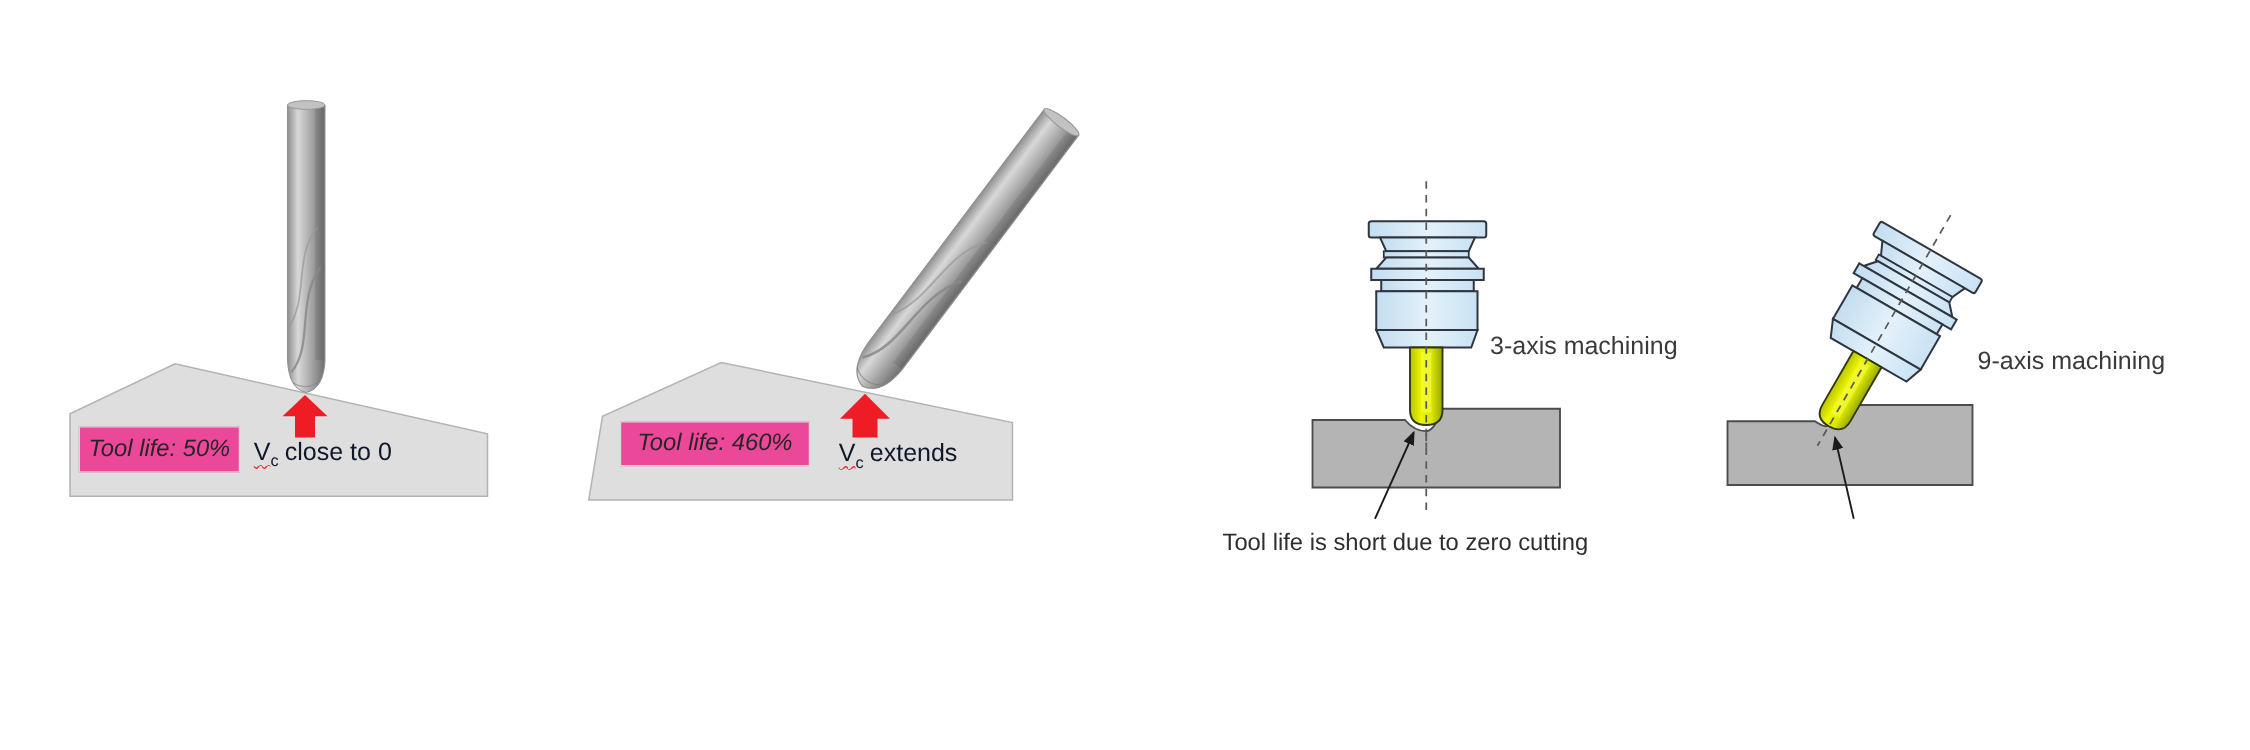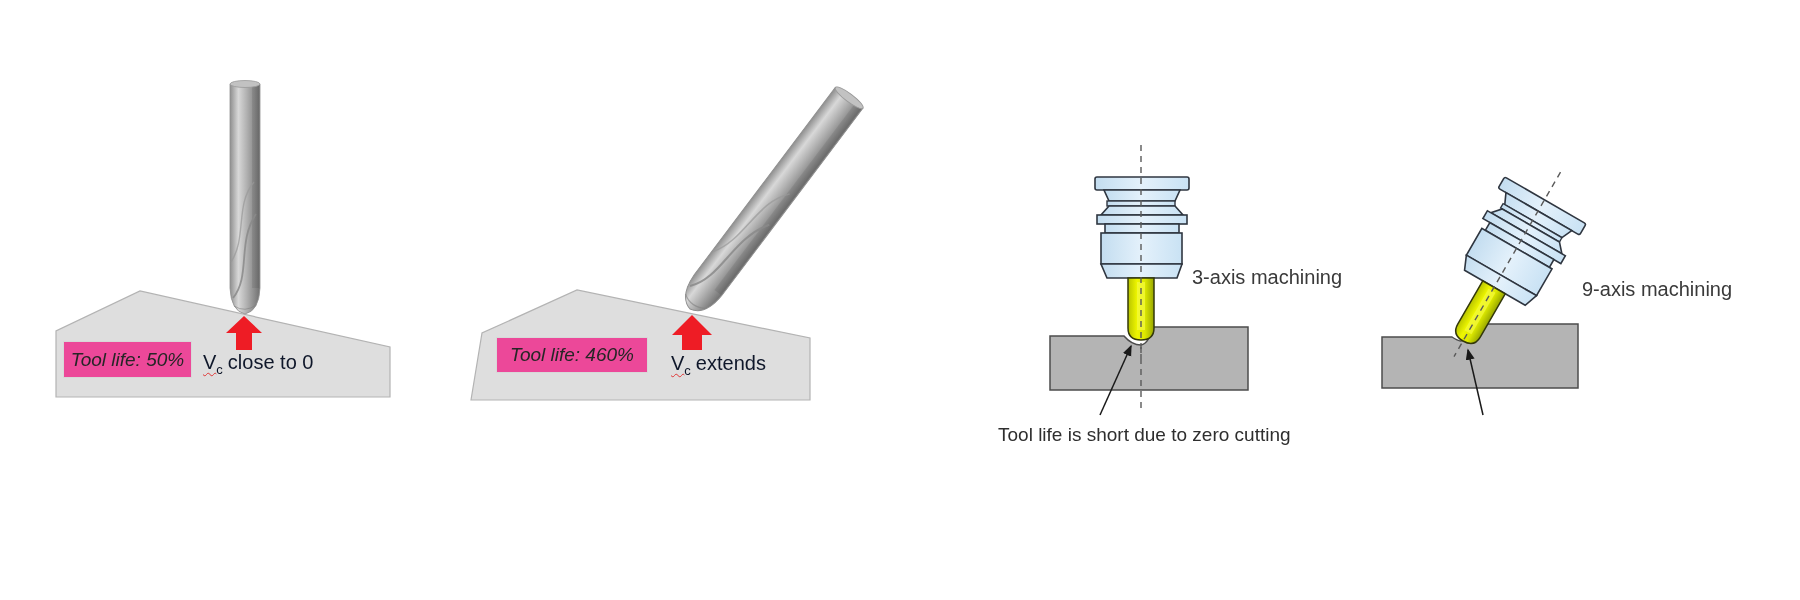--- a/index.html
+++ b/index.html
@@ -45,21 +45,20 @@
     position: absolute;
     font-size: 20px;
     color: #3a3a3a;
   }
 
   .caption {
     position: absolute;
     font-size: 19px;
     line-height: 26px;
     color: #2e2e2e;
-    margin-left: 20px;
   }
 </style>
 </head>
 <body>
 
 <div class="canvas">
 
   <svg class="layer-svg" width="1800" height="600" viewBox="0 0 1800 600">
     <defs>
       <linearGradient id="metalGrad" x1="0" y1="0" x2="1" y2="0">

